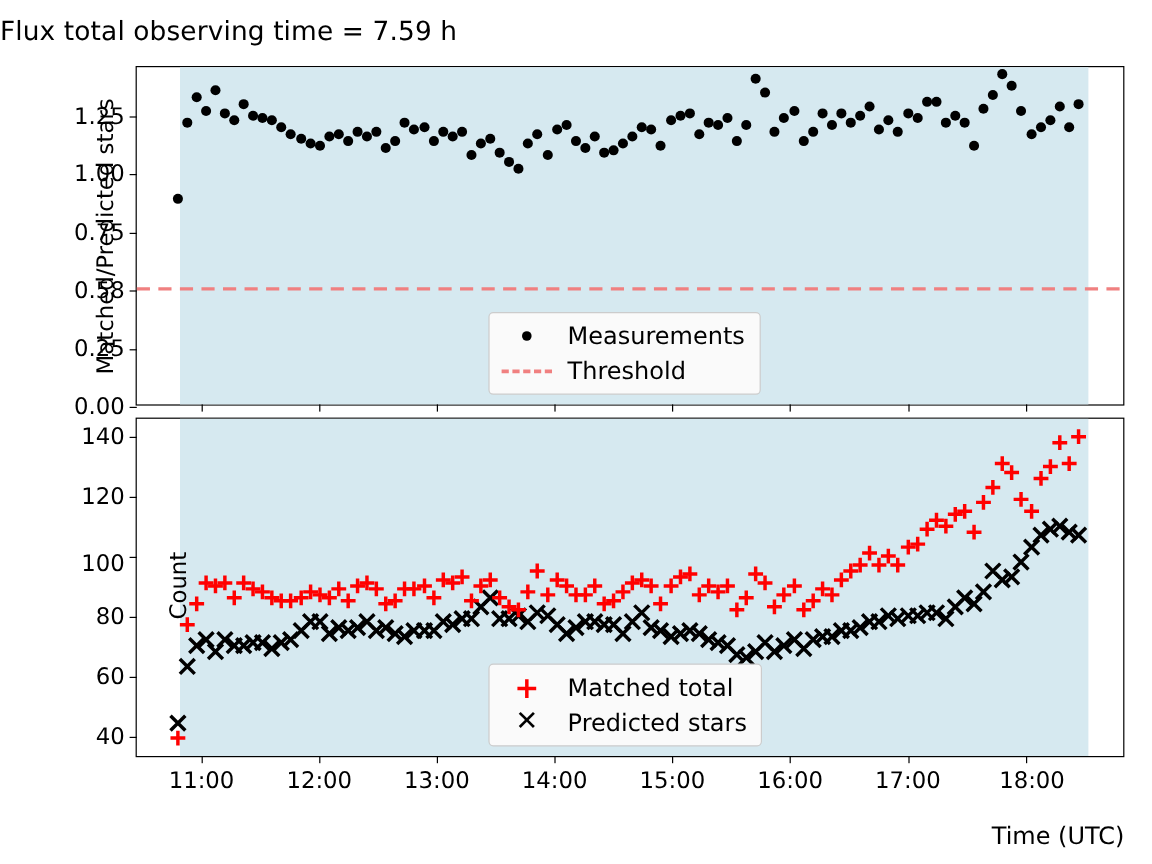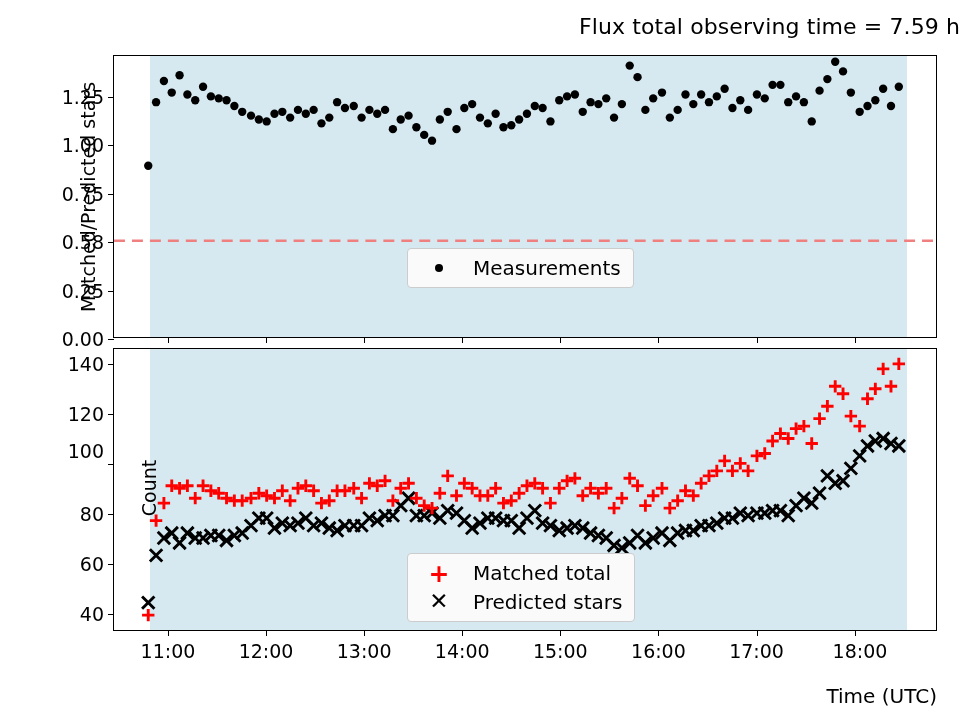--- a/index.html
+++ b/index.html
@@ -4,21 +4,21 @@
 <style>
   html,body{margin:0;padding:0;}
   body{
     width:960px;height:720px;background:#ffffff;
     font-family:"DejaVu Sans", sans-serif;
     overflow:hidden;
   }
   #figure{position:relative;width:960px;height:720px;}
 
   .title{
-    position:absolute;left:0;top:14px;width:960px;text-align:right;
+    position:absolute;left:0;top:14px;width:960px;text-align:left;
     font-size:22px;color:#000;letter-spacing:0.1px;
   }
 
   
   .axes{position:absolute;border:1.6px solid #000;background:#fff;box-sizing:border-box;}
   #axes-top{left:113px;top:55px;width:824px;height:283px;}
   #axes-bottom{left:113px;top:348px;width:824px;height:283px;}
 
   .band{position:absolute;top:0;bottom:0;background:#d6e9f0;}
 
@@ -71,21 +71,21 @@
   }
   .key-plus{
     position:absolute;left:50%;top:50%;transform:translate(-50%,-50%);
     color:#ff0000;font-size:25px;line-height:1;font-weight:bold;
   }
   .key-cross{
     position:absolute;left:50%;top:50%;transform:translate(-50%,-52%);
     color:#000000;font-size:23px;line-height:1;font-weight:bold;
   }
 
-  #legend-top{left:407px;top:248px;}
+  #legend-top{left:407px;top:260px;}
   #legend-bottom{left:407px;top:553px;}
 </style>
 </head>
 <body>
 
 <div id="figure">
 
   <div class="title">Flux total observing time = 7.59 h</div>
 
   <div class="axes" id="axes-top">
@@ -215,20 +215,26 @@
         <div class="xtick" style="left: 740.619px;"></div>
       </div>
   </div>
 
   <div class="legend" id="legend-top">
     <div class="legend-row">
       <span class="legend-key">
           <i class="key-dot"></i>
         </span>
       <span class="legend-text">Measurements</span>
+    </div>
+    <div class="legend-row">
+      <span class="legend-key">
+          <i class="key-dash"></i>
+        </span>
+      <span class="legend-text">Threshold</span>
     </div>
   </div>
 
   <div class="axes" id="axes-bottom">
     <div class="band" id="band-bottom" style="left: 36.2952px; width: 756.314px; background: rgb(214, 233, 240);"></div>
     <svg class="plotsvg" id="svg-bottom" viewBox="0 0 824 283" preserveAspectRatio="none">
         <path d="M28.133333333333464,249.25132743362832 L40.533333333333466,261.6513274336283 M40.533333333333466,249.25132743362832 L28.133333333333464,261.6513274336283" stroke="#000000" stroke-width="2.9" fill="none" stroke-linecap="butt"></path>
         <path d="M35.980952380952516,201.66725663716815 L48.38095238095252,214.06725663716813 M48.38095238095252,201.66725663716815 L35.980952380952516,214.06725663716813" stroke="#000000" stroke-width="2.9" fill="none" stroke-linecap="butt"></path>
         <path d="M43.82857142857157,184.1362831858407 L56.22857142857158,196.5362831858407 M56.22857142857158,184.1362831858407 L43.82857142857157,196.5362831858407" stroke="#000000" stroke-width="2.9" fill="none" stroke-linecap="butt"></path>
         <path d="M51.67619047619044,179.1274336283186 L64.07619047619045,191.5274336283186 M64.07619047619045,179.1274336283186 L51.67619047619044,191.5274336283186" stroke="#000000" stroke-width="2.9" fill="none" stroke-linecap="butt"></path>
@@ -423,21 +429,21 @@
       </svg>
     <div id="ylab-bottom" class="axis-name-y">Count</div>
     <div id="ticks-bottom">
         <div class="ytick" style="top: 265.469px;"></div>
         <div class="ylabel-txt" style="top: 265.469px;">40</div>
         <div class="ytick" style="top: 215.381px;"></div>
         <div class="ylabel-txt" style="top: 215.381px;">60</div>
         <div class="ytick" style="top: 165.292px;"></div>
         <div class="ylabel-txt" style="top: 165.292px;">80</div>
         <div class="ytick" style="top: 115.204px;"></div>
-        <div class="ylabel-txt" style="top: 102px; text-align: center;">100</div>
+        <div class="ylabel-txt" style="top: 121px; text-align: center;">100</div>
         <div class="ytick" style="top: 65.115px;"></div>
         <div class="ylabel-txt" style="top: 65.115px;">120</div>
         <div class="ytick" style="top: 15.0265px;"></div>
         <div class="ylabel-txt" style="top: 15.0265px;">140</div>
       </div>
     <div id="xticks-bottom">
         <div class="xtick" style="left: 53.9524px;"></div>
         <div class="xlabel-txt" style="left: 53.9524px;">11:00</div>
         <div class="xtick" style="left: 152.048px;"></div>
         <div class="xlabel-txt" style="left: 152.048px;">12:00</div>

